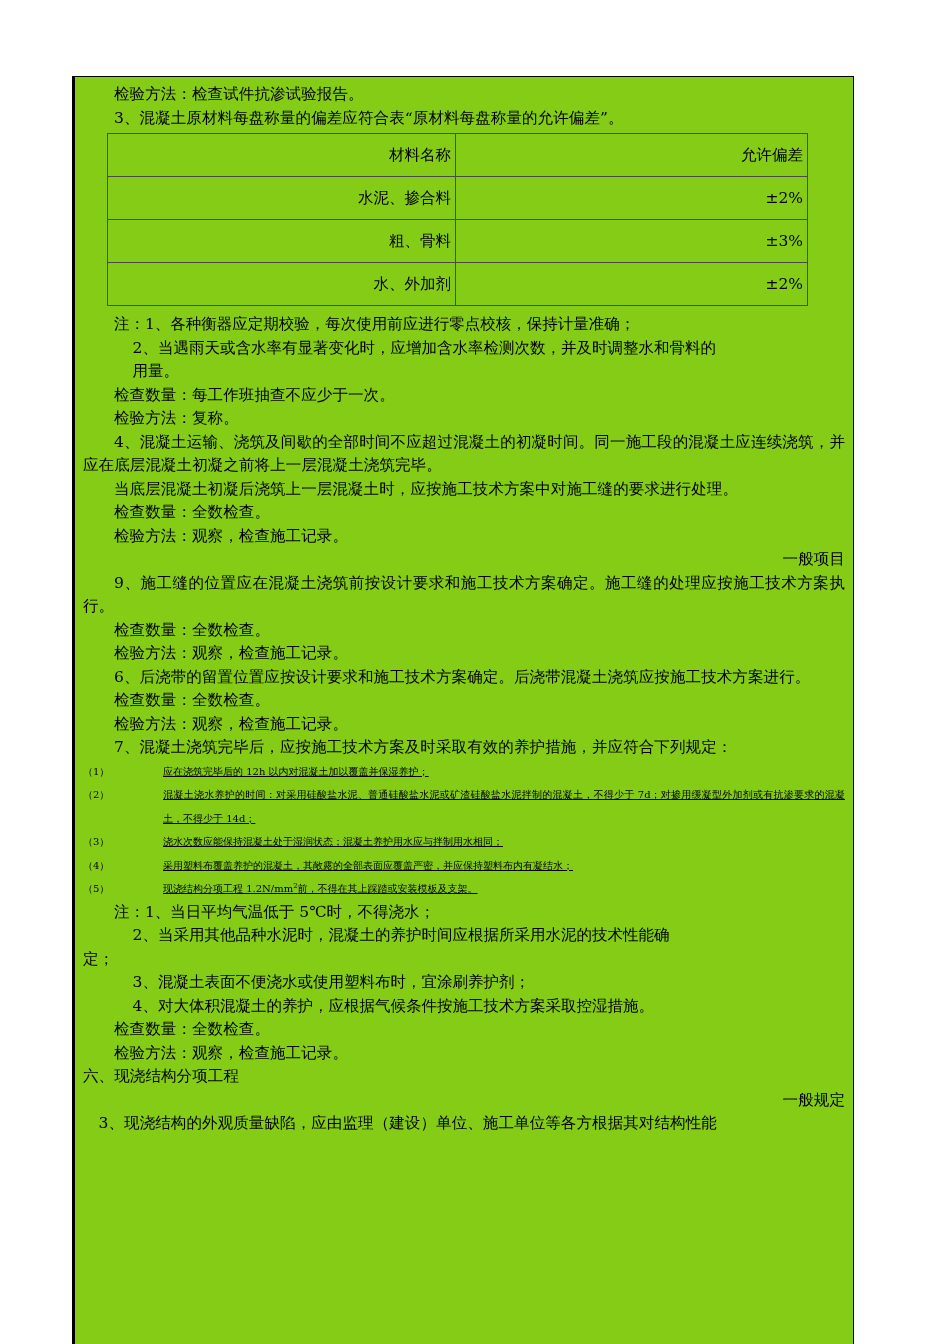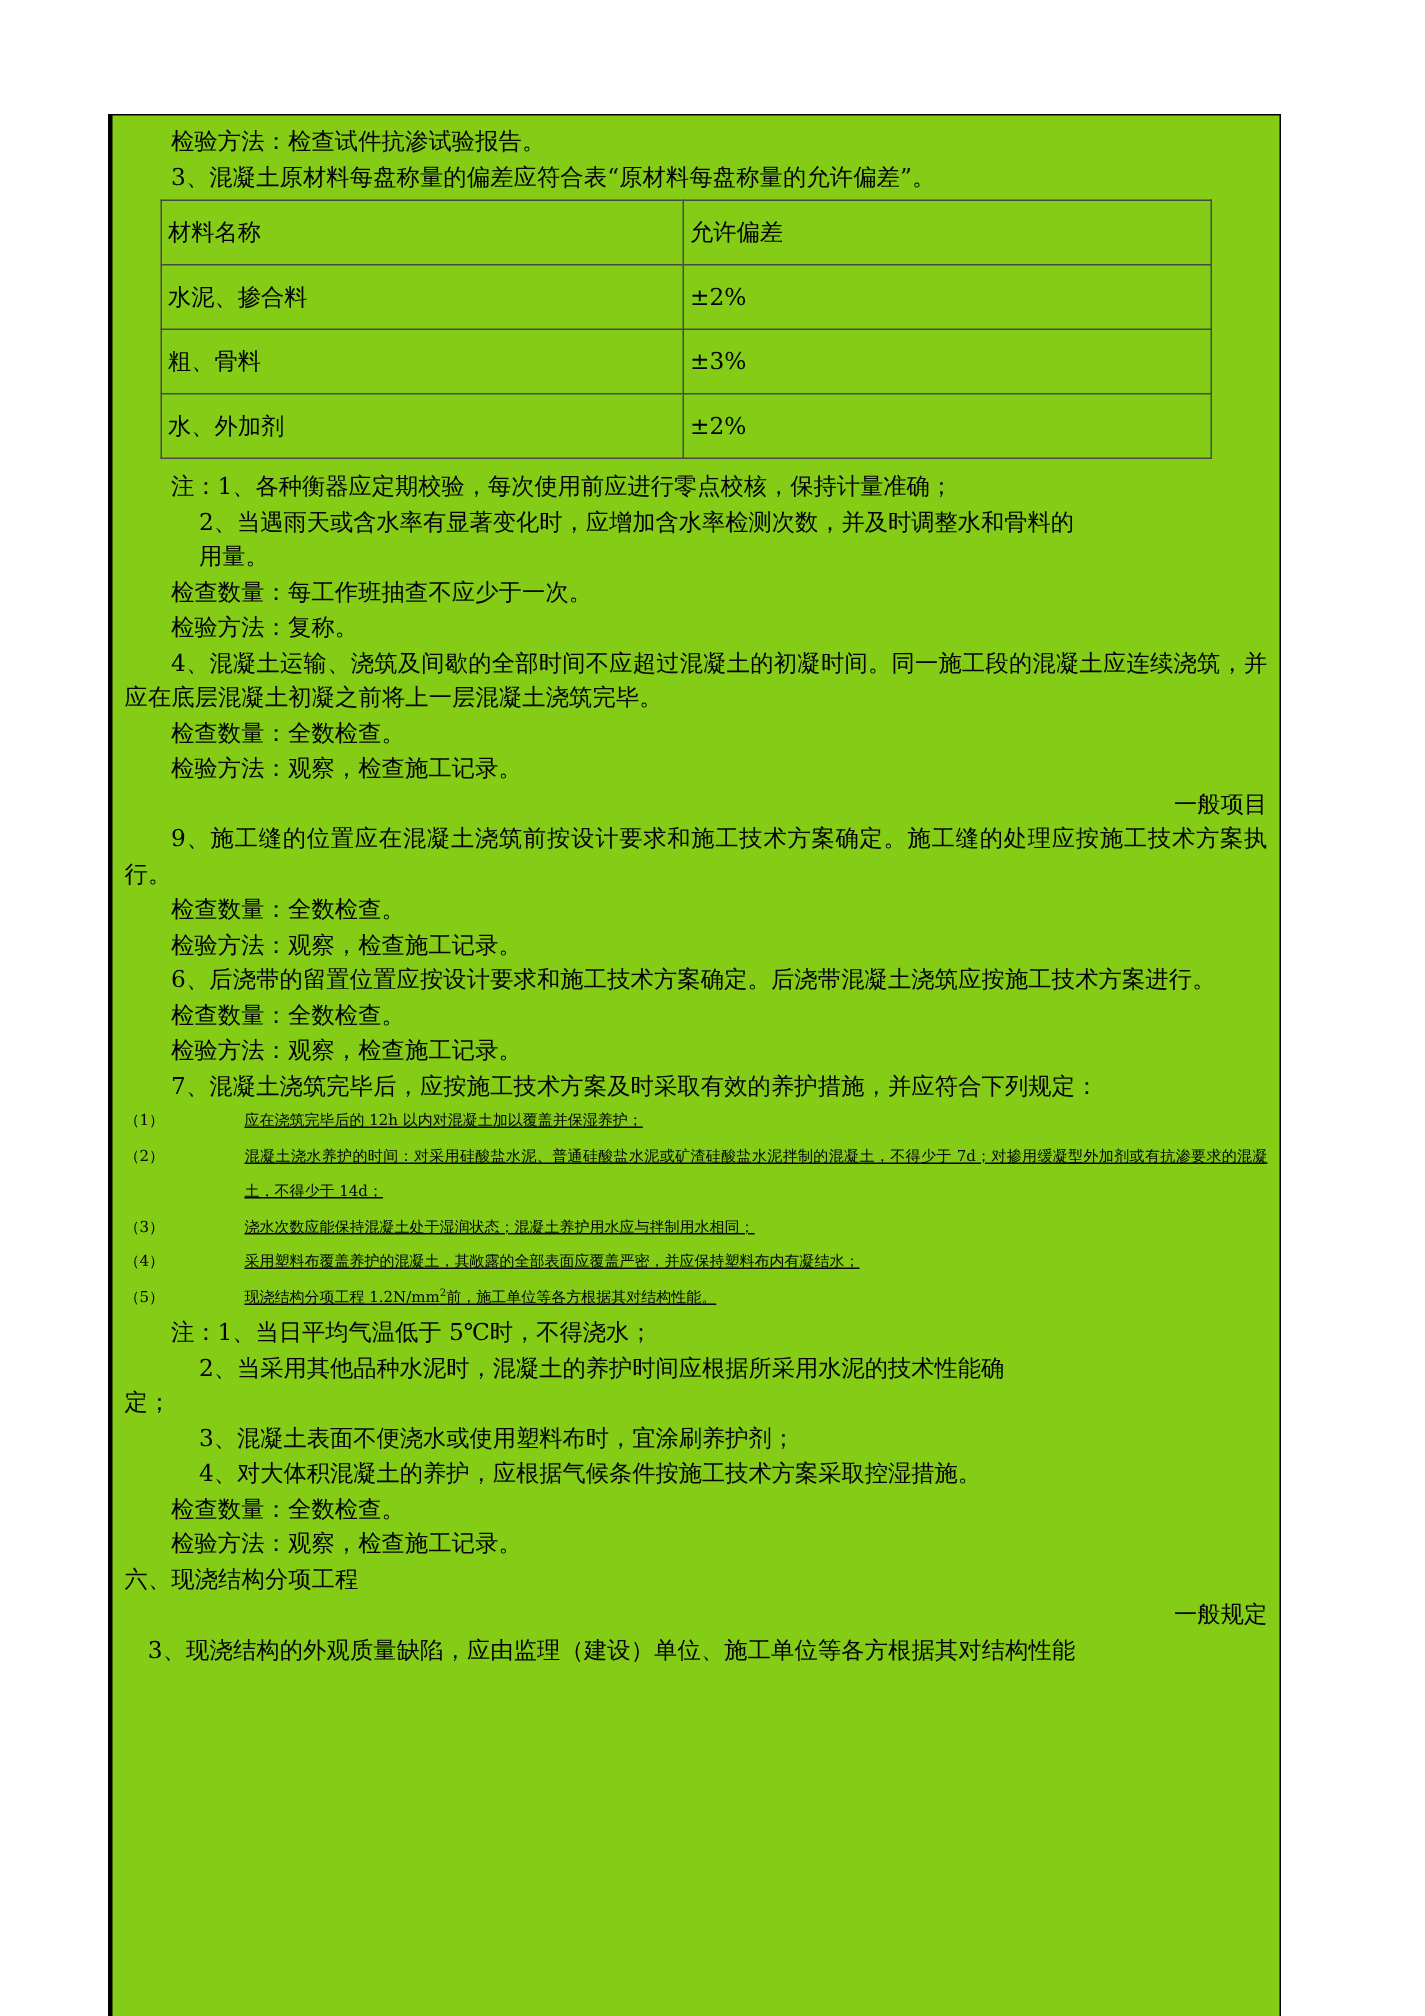--- a/index.html
+++ b/index.html
@@ -94,21 +94,21 @@
   
   table.spec-table {
     border-collapse: collapse;
     width: 700px;
     margin: 3px 0 0 24px;
     table-layout: fixed;
   }
   table.spec-table td {
     border: 1px solid #4a4a4a;
     height: 42px;
-    text-align: left;
+    text-align: right;
     vertical-align: middle;
     font-size: 15.5px;
     padding: 0 4px;
   }
   table.spec-table col.c1 { width: 348px; }
   table.spec-table col.c2 { width: 352px; }
 
   sup { font-size: 0.68em; vertical-align: super; line-height: 0; }
 
   .sp-after-table { height: 7px; }
@@ -151,41 +151,42 @@
 
     <ul class="notelist">
       <li class="note-first">注：1、各种衡器应定期校验，每次使用前应进行零点校核，保持计量准确；</li>
       <li class="note-rest">2、当遇雨天或含水率有显著变化时，应增加含水率检测次数，并及时调整水和骨料的</li>
       <li class="note-rest">用量。</li>
     </ul>
     <p class="para indent1">检查数量：每工作班抽查不应少于一次。</p>
     <p class="para indent1">检验方法：复称。</p>
 
     <p class="para indent1">4、混凝土运输、浇筑及间歇的全部时间不应超过混凝土的初凝时间。同一施工段的混凝土应连续浇筑，并应在底层混凝土初凝之前将上一层混凝土浇筑完毕。</p>
+    <p class="para indent1">当底层混凝土初凝后浇筑上一层混凝土时，应按施工技术方案中对施工缝的要求进行处理。</p>
     <p class="para indent1">检查数量：全数检查。</p>
     <p class="para indent1">检验方法：观察，检查施工记录。</p>
 
     <p class="para center">一般项目</p>
 
     <p class="para indent1">9、施工缝的位置应在混凝土浇筑前按设计要求和施工技术方案确定。施工缝的处理应按施工技术方案执行。</p>
     <p class="para indent1">检查数量：全数检查。</p>
     <p class="para indent1">检验方法：观察，检查施工记录。</p>
 
     <p class="para indent1">6、后浇带的留置位置应按设计要求和施工技术方案确定。后浇带混凝土浇筑应按施工技术方案进行。</p>
     <p class="para indent1">检查数量：全数检查。</p>
     <p class="para indent1">检验方法：观察，检查施工记录。</p>
 
     <p class="para indent1">7、混凝土浇筑完毕后，应按施工技术方案及时采取有效的养护措施，并应符合下列规定：</p>
 
     <ul class="numlist">
       <li><span class="marker">（1）</span><span>应在浇筑完毕后的 12h 以内对混凝土加以覆盖并保湿养护；</span></li>
       <li><span class="marker">（2）</span><span>混凝土浇水养护的时间：对采用硅酸盐水泥、普通硅酸盐水泥或矿渣硅酸盐水泥拌制的混凝土，不得少于 7d；对掺用缓凝型外加剂或有抗渗要求的混凝土，不得少于 14d；</span></li>
       <li><span class="marker">（3）</span><span>浇水次数应能保持混凝土处于湿润状态；混凝土养护用水应与拌制用水相同；</span></li>
       <li><span class="marker">（4）</span><span>采用塑料布覆盖养护的混凝土，其敞露的全部表面应覆盖严密，并应保持塑料布内有凝结水；</span></li>
-      <li><span class="marker">（5）</span><span>现浇结构分项工程 1.2N/mm</span><sup>2</sup><span>前，施工单位等各方根据其对结构性能。</span></li>
+      <li><span class="marker">（5）</span><span>现浇结构分项工程 1.2N/mm</span><sup>2</sup><span>前，不得在其上踩踏或安装模板及支架。</span></li>
     </ul>
 
     <ul class="notelist">
       <li class="note-first">注：1、当日平均气温低于 5℃时，不得浇水；</li>
       <li class="note-hang2">2、当采用其他品种水泥时，混凝土的养护时间应根据所采用水泥的技术性能确</li>
       <li class="note-hang">定；</li>
       <li class="note-hang2">3、混凝土表面不便浇水或使用塑料布时，宜涂刷养护剂；</li>
       <li class="note-hang2">4、对大体积混凝土的养护，应根据气候条件按施工技术方案采取控湿措施。</li>
     </ul>
 

